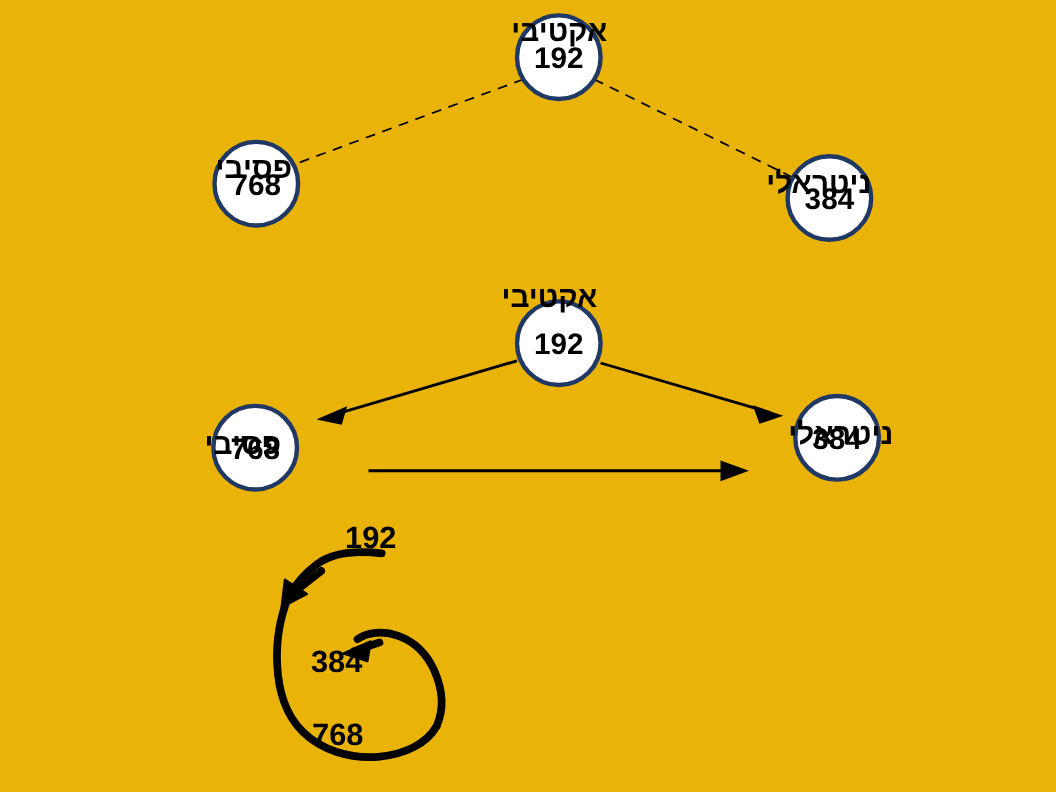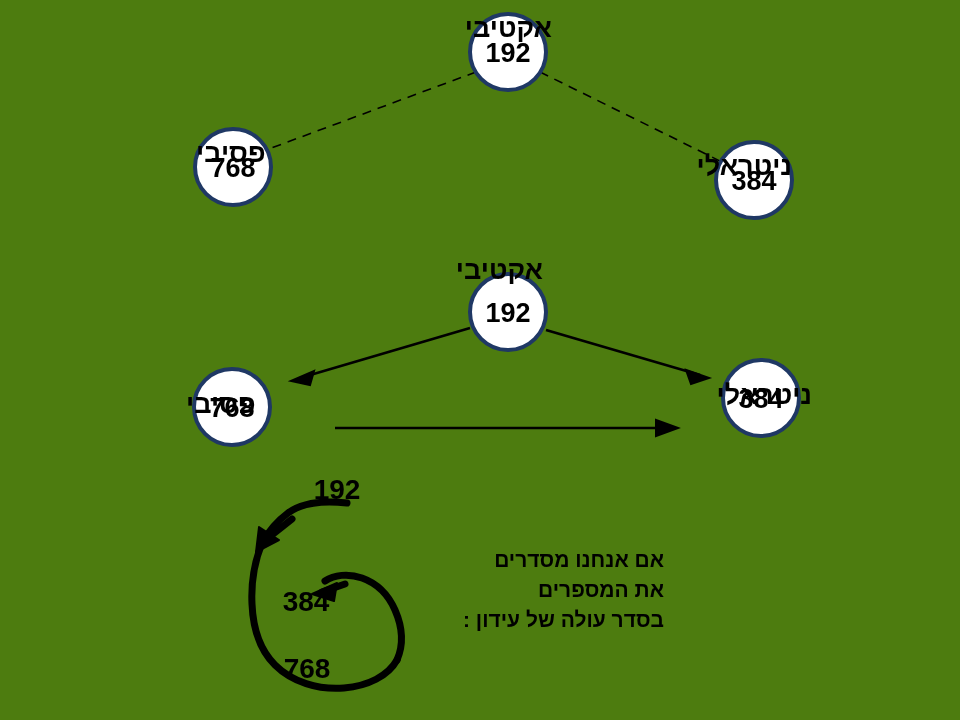--- a/index.html
+++ b/index.html
@@ -12,21 +12,21 @@
     width: 960px;
     height: 720px;
     overflow: hidden;
     font-family: "Liberation Sans", "DejaVu Sans", sans-serif;
     position: relative;
   }
   #canvas-root {
     position: relative;
     width: 960px;
     height: 720px;
-    background: #4d7c0f;
+    background: #eab308;
   }
   svg.diagram-layer {
     position: absolute;
     top: 0;
     left: 0;
     width: 960px;
     height: 720px;
     display: block;
   }
   .node-circle {
@@ -183,19 +183,14 @@
 
       <polygon class="sketch-head" points="312,594 337,583 334,601"></polygon>
       <path class="sketch-stroke" stroke-width="5" d="M 322 592 L 345 584"></path>
 
       <text class="sketch-num" x="337" y="489">192</text>
       <text class="sketch-num" x="306" y="601">384</text>
       <text class="sketch-num" x="307" y="668">768</text>
     </g>
   </svg>
 
-  <div class="note-block" style="right: 296px; top: 545px;">
-    <span class="note-line">אם אנחנו מסדרים</span>
-    <span class="note-line">את המספרים</span>
-    <span class="note-line">בסדר עולה של עידון :</span>
-  </div>
 
 </div>
 
 </body></html>

